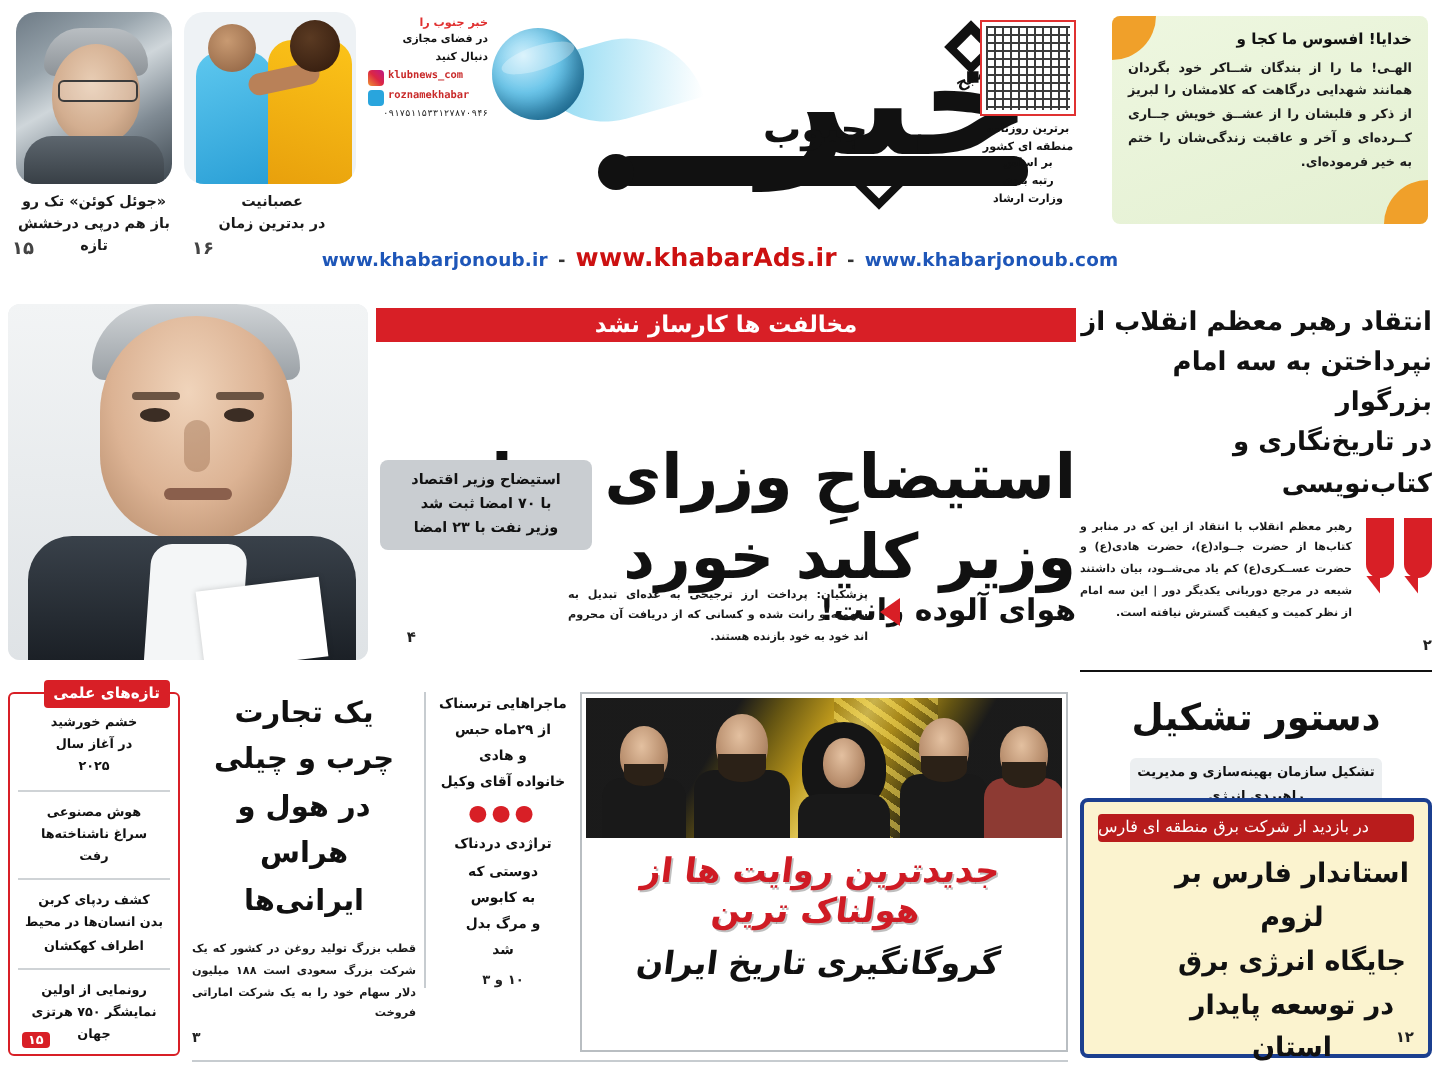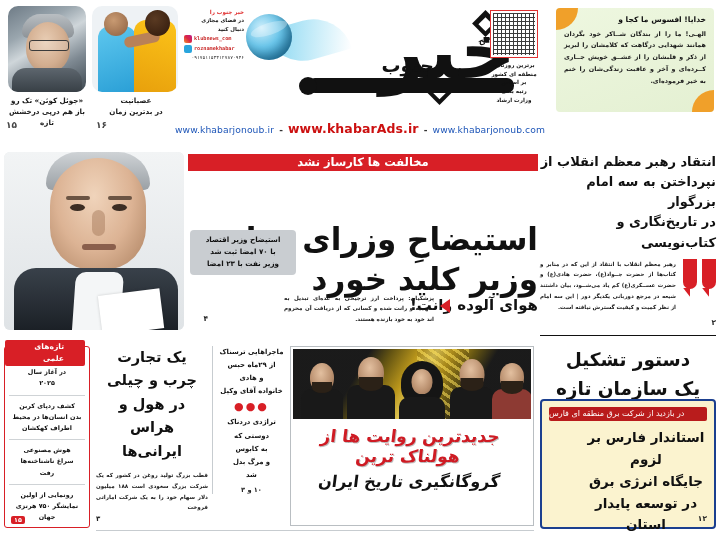--- a/index.html
+++ b/index.html
@@ -103,21 +103,21 @@
   .gb-tl{left:0;top:0;border-radius:0 0 22px 0;}
   .gb-br{right:0;bottom:0;border-radius:22px 0 0 0;}
   .gb-ttl{font-size:7.6px;font-weight:900;line-height:1.65;color:#111;text-align:right;
           position:relative;z-index:2;}
   .gb-body{font-size:6.4px;font-weight:700;line-height:1.85;color:#1b1b1b;text-align:justify;
            margin-top:2px;position:relative;z-index:2;}
 
   
   .urlline{position:absolute;left:0;top:118px;width:720px;height:16px;text-align:center;
            direction:ltr;}
-  .urlline .u{font-size:9.2px;font-weight:400;color:#1e56b8;letter-spacing:.1px;}
+  .urlline .u{font-size:9.2px;font-weight:700;color:#1e56b8;letter-spacing:.1px;}
   .urlline .u.big{font-size:12.5px;color:#cc1111;font-weight:900;}
   .urlline .dash{color:#333;font-size:9px;font-weight:700;}
 
   
   .infobar{position:absolute;left:0;top:135px;width:720px;height:14px;background:#0d0d0d;color:#fff;}
   .infobar .seg{position:absolute;top:0;height:14px;line-height:14px;font-size:6.4px;white-space:nowrap;}
   .ib-left{left:0;width:214px;background:#e9e2cf;color:#111;text-align:center;direction:ltr;font-weight:700;}
   .ib-mid{left:230px;width:210px;text-align:center;direction:ltr;letter-spacing:.9px;font-weight:700;}
   .ib-right{right:4px;width:270px;text-align:left;font-weight:700;font-size:6.6px;}
   .ib-pages{right:282px;width:46px;text-align:center;font-weight:700;}
@@ -202,21 +202,21 @@
         text-align:center;margin-left:36px;}
   .ybox .yb-pg{position:absolute;right:7px;bottom:4px;font-size:7.5px;font-weight:700;color:#222;}
 
   
   .bottom{position:absolute;left:0;top:192px;width:720px;height:190px;}
 
   
   .sci{position:absolute;left:4px;top:2px;width:86px;height:182px;border:1.6px solid #d81f26;
        border-radius:3px;box-sizing:border-box;background:#fff;padding:4px 4px 2px;}
   .sci-ttl{position:absolute;right:4px;top:-7px;background:#d81f26;color:#fff;font-size:7.6px;
-       font-weight:900;padding:1px 21px;border-radius:2px;line-height:12px;}
+       font-weight:900;padding:1px 5px;border-radius:2px;line-height:12px;}
   .sci-item{font-size:6.4px;font-weight:700;line-height:1.75;color:#111;text-align:center;
        padding:5px 1px;border-bottom:1px solid #cfd3d6;}
   .sci-item:first-of-type{margin-top:7px;}
   .sci-item.last{border-bottom:none;}
   .sci-pg{position:absolute;left:6px;bottom:3px;background:#d81f26;color:#fff;font-size:6.4px;
        font-weight:700;padding:0 3px;border-radius:2px;}
 
   
   .trade{position:absolute;left:96px;top:2px;width:112px;text-align:center;}
   .trade .t-head{font-size:14.5px;font-weight:900;line-height:1.62;color:#111;}
@@ -396,21 +396,20 @@
             <i class="q2"></i>
         </div>
         <div class="r-quote">رهبر معظم انقلاب با انتقاد از این که در منابر و کتاب‌ها از حضرت جــواد(ع)، حضرت هادی(ع) و حضرت عســکری(ع) کم یاد می‌شــود، بیان داشتند شیعه در مرجع دوربانی یکدیگر دور | این سه امام از نظر کمیت و کیفیت گسترش نیافته است.</div>
       </div>
       <div class="r-pg">۲</div>
 
       <div class="rule"></div>
 
       <div class="r-head2">
         <div>دستور تشکیل</div>
-        <div>یک سازمان تازه</div>
       </div>
       <div class="r-sub2wrap">
         <div class="r-sub2">
           <div>تشکیل سازمان بهینه‌سازی و مدیریت</div>
           <div>راهبردی انرژی</div>
         </div>
       </div>
       <div class="r-pg">۴</div>
     </div>
 
@@ -428,28 +427,28 @@
     <div class="bottom">
 
       <div class="sci">
         <div class="sci-ttl">تازه‌های علمی</div>
         <div class="sci-item">
           <div>خشم خورشید</div>
           <div>در آغاز سال</div>
           <div>۲۰۲۵</div>
         </div>
         <div class="sci-item">
+          <div>هوش مصنوعی</div>
+          <div>سراغ ناشناخته‌ها</div>
+          <div>رفت</div>
+        </div>
+        <div class="sci-item">
           <div>کشف ردپای کربن</div>
           <div>بدن انسان‌ها در محیط</div>
           <div>اطراف کهکشان</div>
-        </div>
-        <div class="sci-item">
-          <div>هوش مصنوعی</div>
-          <div>سراغ ناشناخته‌ها</div>
-          <div>رفت</div>
         </div>
         <div class="sci-item last">
           <div>رونمایی از اولین</div>
           <div>نمایشگر ۷۵۰ هرتزی</div>
           <div>جهان</div>
         </div>
         <div class="sci-pg">۱۵</div>
       </div>
 
       <div class="trade">

